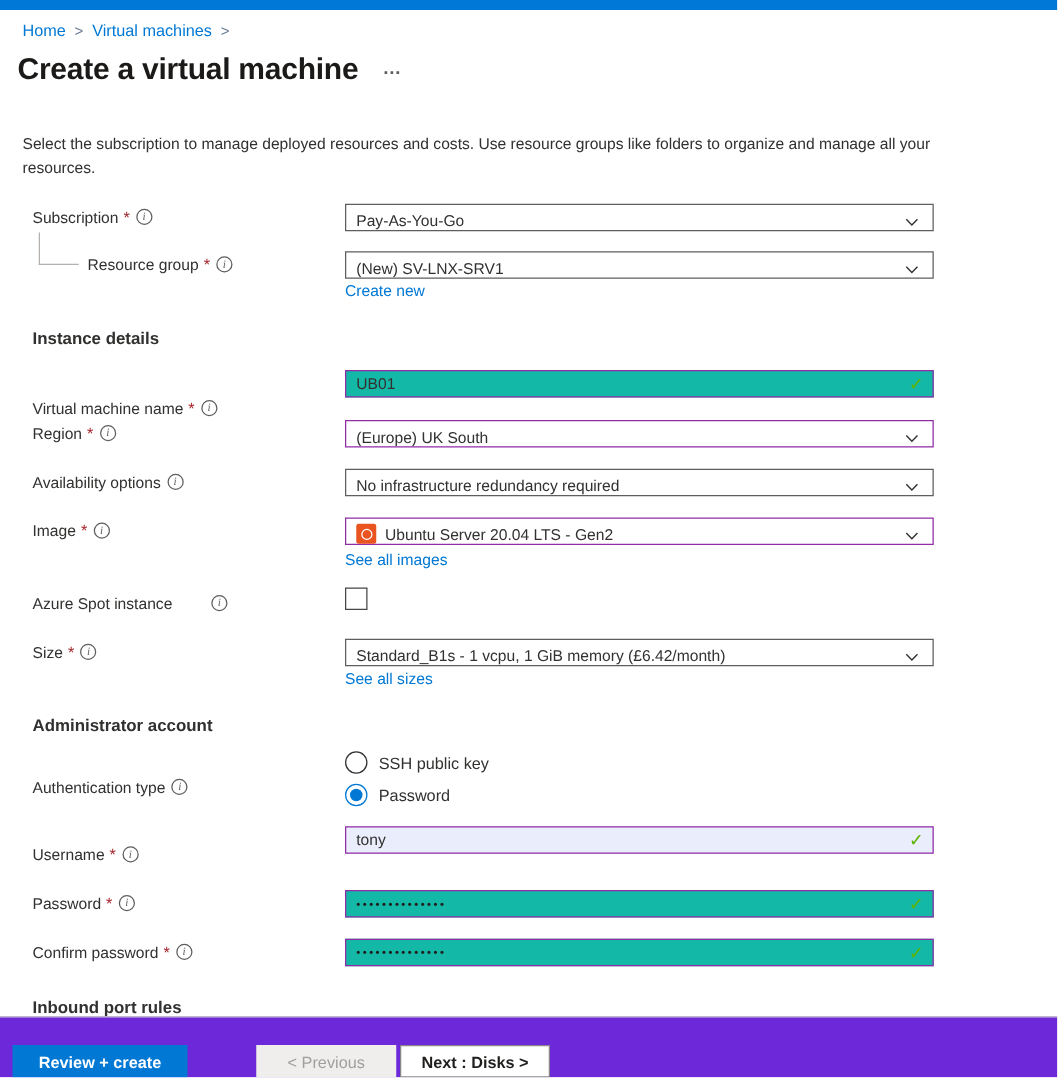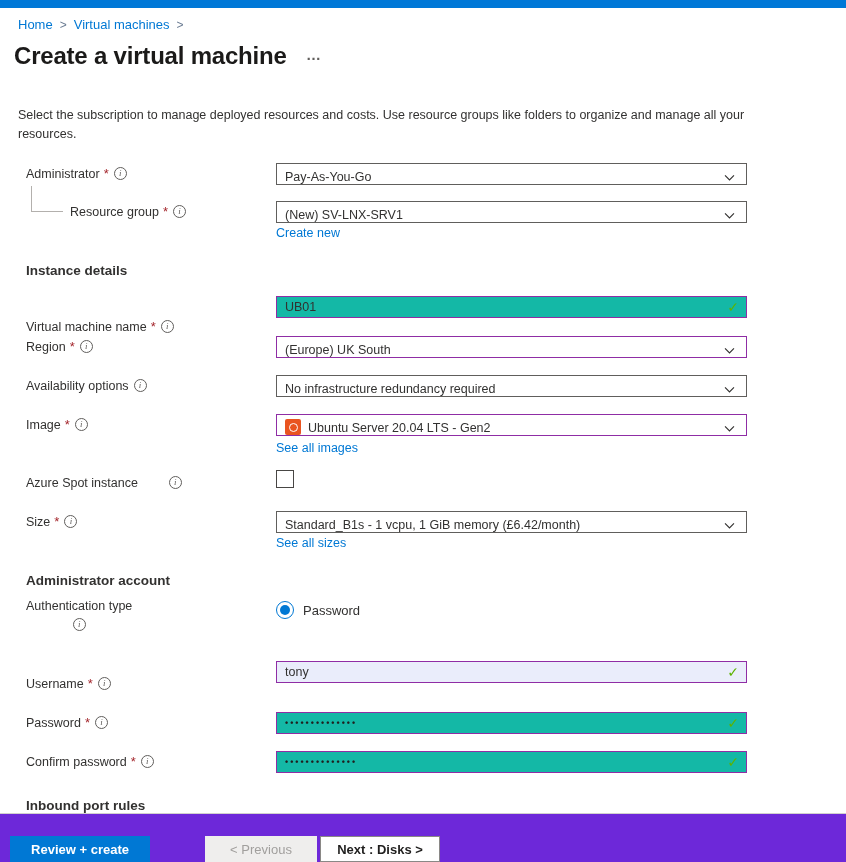--- a/index.html
+++ b/index.html
@@ -78,21 +78,21 @@
     <span class="crumb">Virtual machines</span>
     <span class="crumb-sep">&gt;</span>
   </div>
 
   <h1 class="page-title">Create a virtual machine</h1>
   <span class="title-ellipsis">…</span>
 
   <p class="desc">Select the subscription to manage deployed resources and costs. Use resource groups like folders to organize and manage all your resources.</p>
 
   <div class="lbl" style="top:163px; left:26px;">
-    <span>Administrator</span>
+    <span>Subscription</span>
     <span class="req">*</span>
     <span class="info">i</span>
   </div>
   <div class="ctl" style="top:163px;">
     <div class="dd">
       <span class="dd-text">Pay-As-You-Go</span>
       <svg class="chev" width="13" height="13" viewBox="0 0 16 16">
           <path d="M2.5 5.5 L8 11 L13.5 5.5" fill="none" stroke="#323130" stroke-width="1.4"></path>
         </svg>
     </div>
@@ -192,25 +192,29 @@
       <span class="dd-text">Standard_B1s - 1 vcpu, 1 GiB memory (£6.42/month)</span>
       <svg class="chev" width="13" height="13" viewBox="0 0 16 16">
           <path d="M2.5 5.5 L8 11 L13.5 5.5" fill="none" stroke="#323130" stroke-width="1.4"></path>
         </svg>
     </div>
   </div>
   <a class="link" style="position:absolute; top:536px; left:276px;">See all sizes</a>
 
   <h2 class="section-heading" style="top:573px;">Administrator account</h2>
 
-  <div class="lbl" style="top:599px; left:26px;flex-direction:column;">
+  <div class="lbl" style="top:619px; left:26px;">
     <span>Authentication type</span>
     <span class="info">i</span>
   </div>
   <div class="ctl" style="top:601px;">
+    <div class="radio-row">
+      <span class="radio"></span>
+      <span class="radio-label">SSH public key</span>
+    </div>
     <div class="radio-row">
       <span class="radio selected"></span>
       <span class="radio-label">Password</span>
     </div>
   </div>
 
   <div class="lbl" style="top:673px; left:26px;">
     <span>Username</span>
     <span class="req">*</span>
     <span class="info">i</span>

